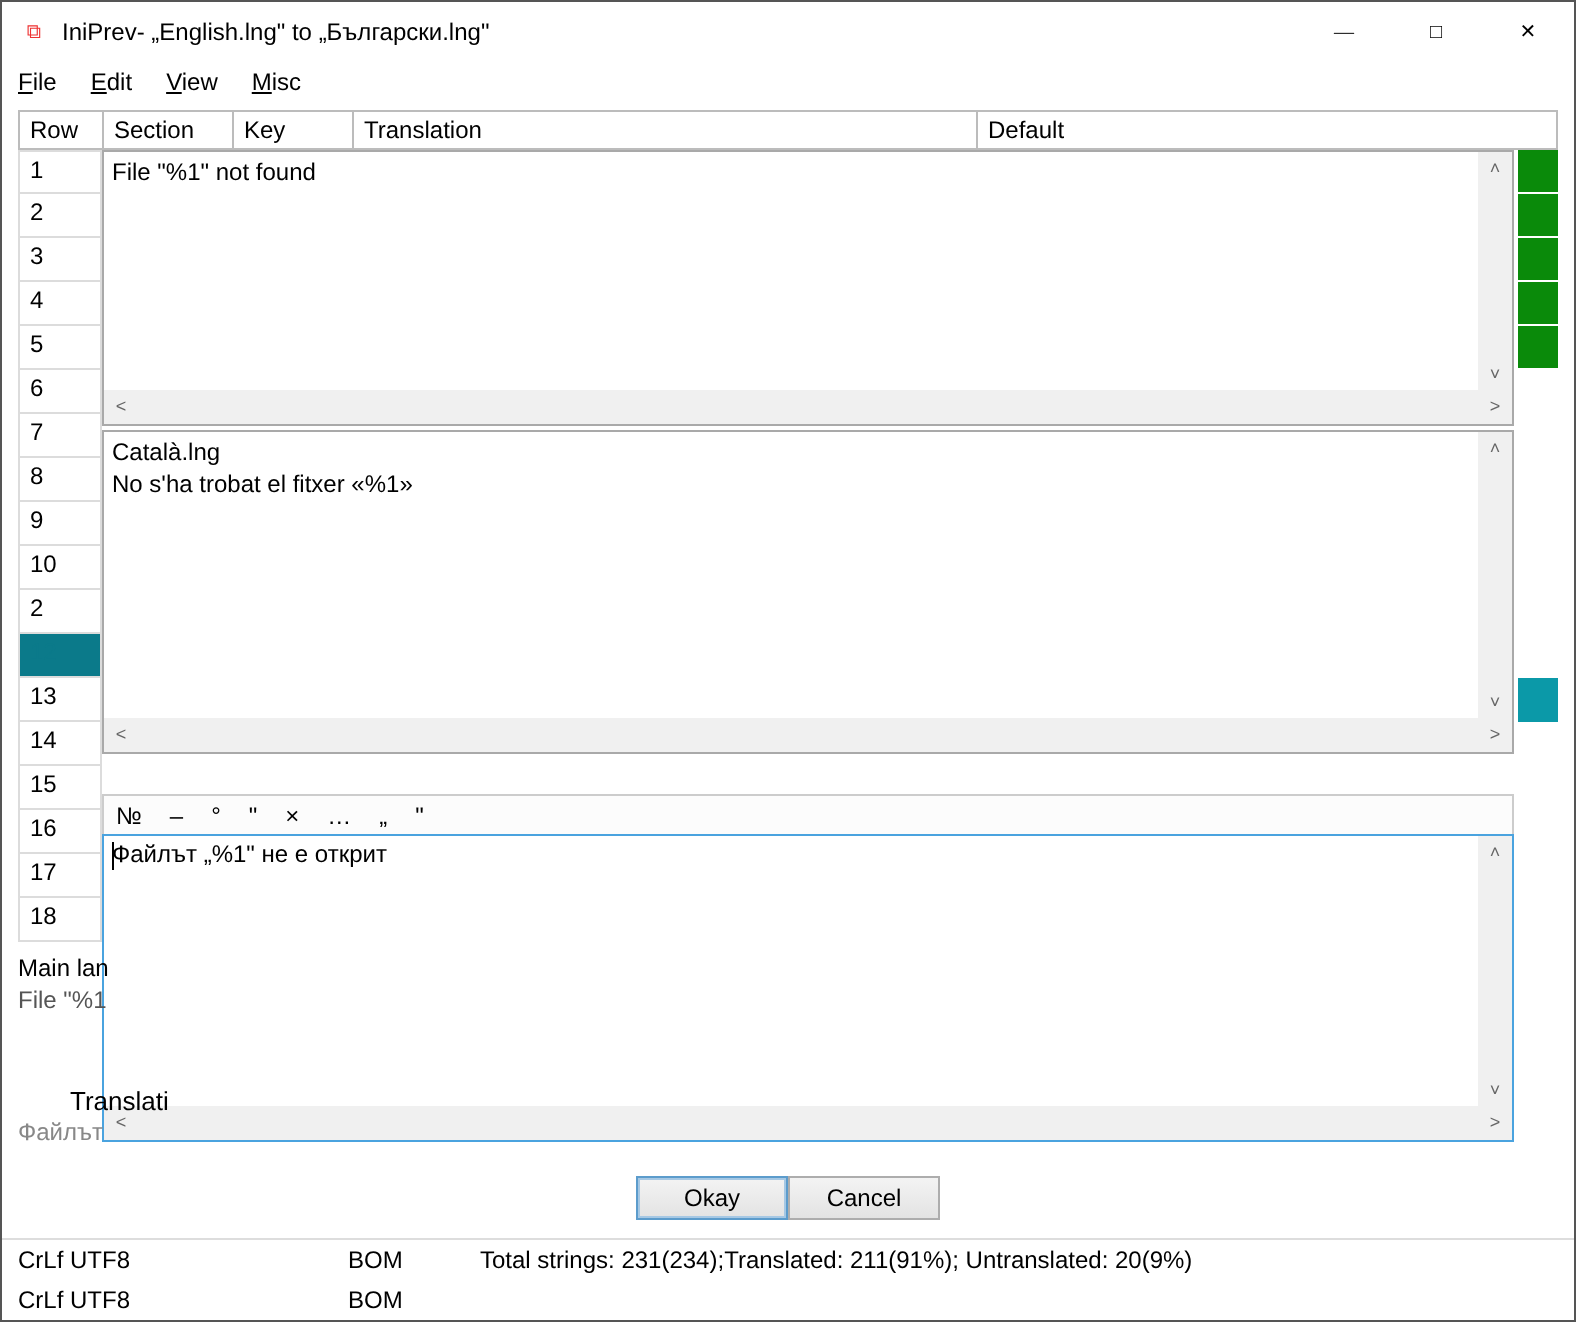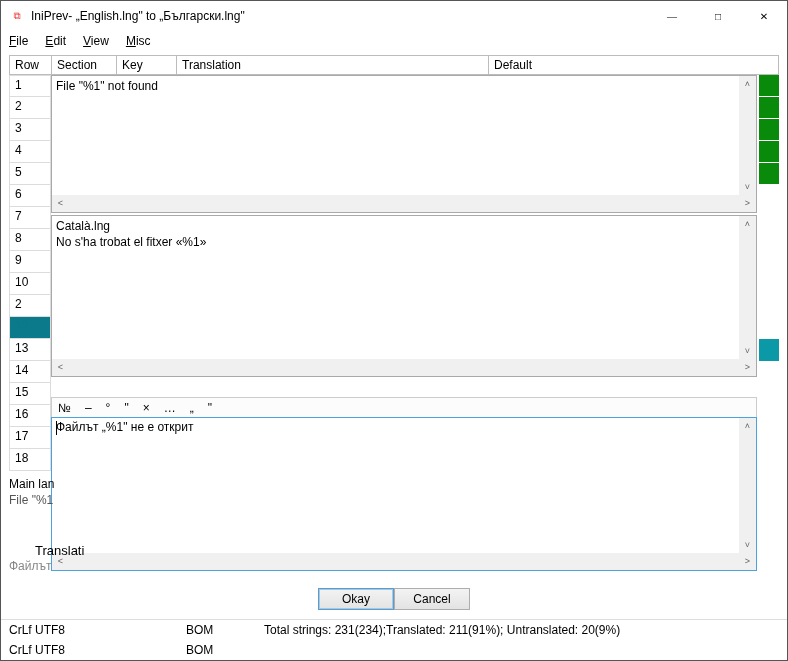--- a/index.html
+++ b/index.html
@@ -53,21 +53,21 @@
 
 .label-mainlang { position:absolute; left:8px; top:426px; font-size:12px; }
 .under1 { position:absolute; left:8px; top:442px; font-size:12px; color:#555; }
 .label-translati { position:absolute; left:8px; top:492px; font-size:13px;margin-left:26px; }
 .under2 { position:absolute; left:8px; top:508px; font-size:12px; color:#888; }
 
 .dlgbtns { height:40px; display:flex; justify-content:center; align-items:center; border-top:0; }
 .btn { width:76px; height:22px; border:1px solid #adadad; background:linear-gradient(#f3f3f3,#e3e3e3); font-size:12px; }
 .btn.focus { border:1px solid #5c9ccc; box-shadow:0 0 0 1px #a6c8e4 inset; }
 
-.status { border-top:1px solid #ddd; padding:3px 8px; font-size:12px; display:flex; gap:12px; }
+.status { border-top:1px solid #ddd; padding:3px 8px; font-size:12px; display:flex; gap:0; }
 .status .s1 { width:165px; }
 .status .s2 { width:66px; }
 .status .s3 { flex:1; }
 </style>
 </head>
 <body>
 
 <div class="titlebar">
   <span class="icon">⧉</span>
   <span class="title">IniPrev- „English.lng" to „Български.lng"</span>

